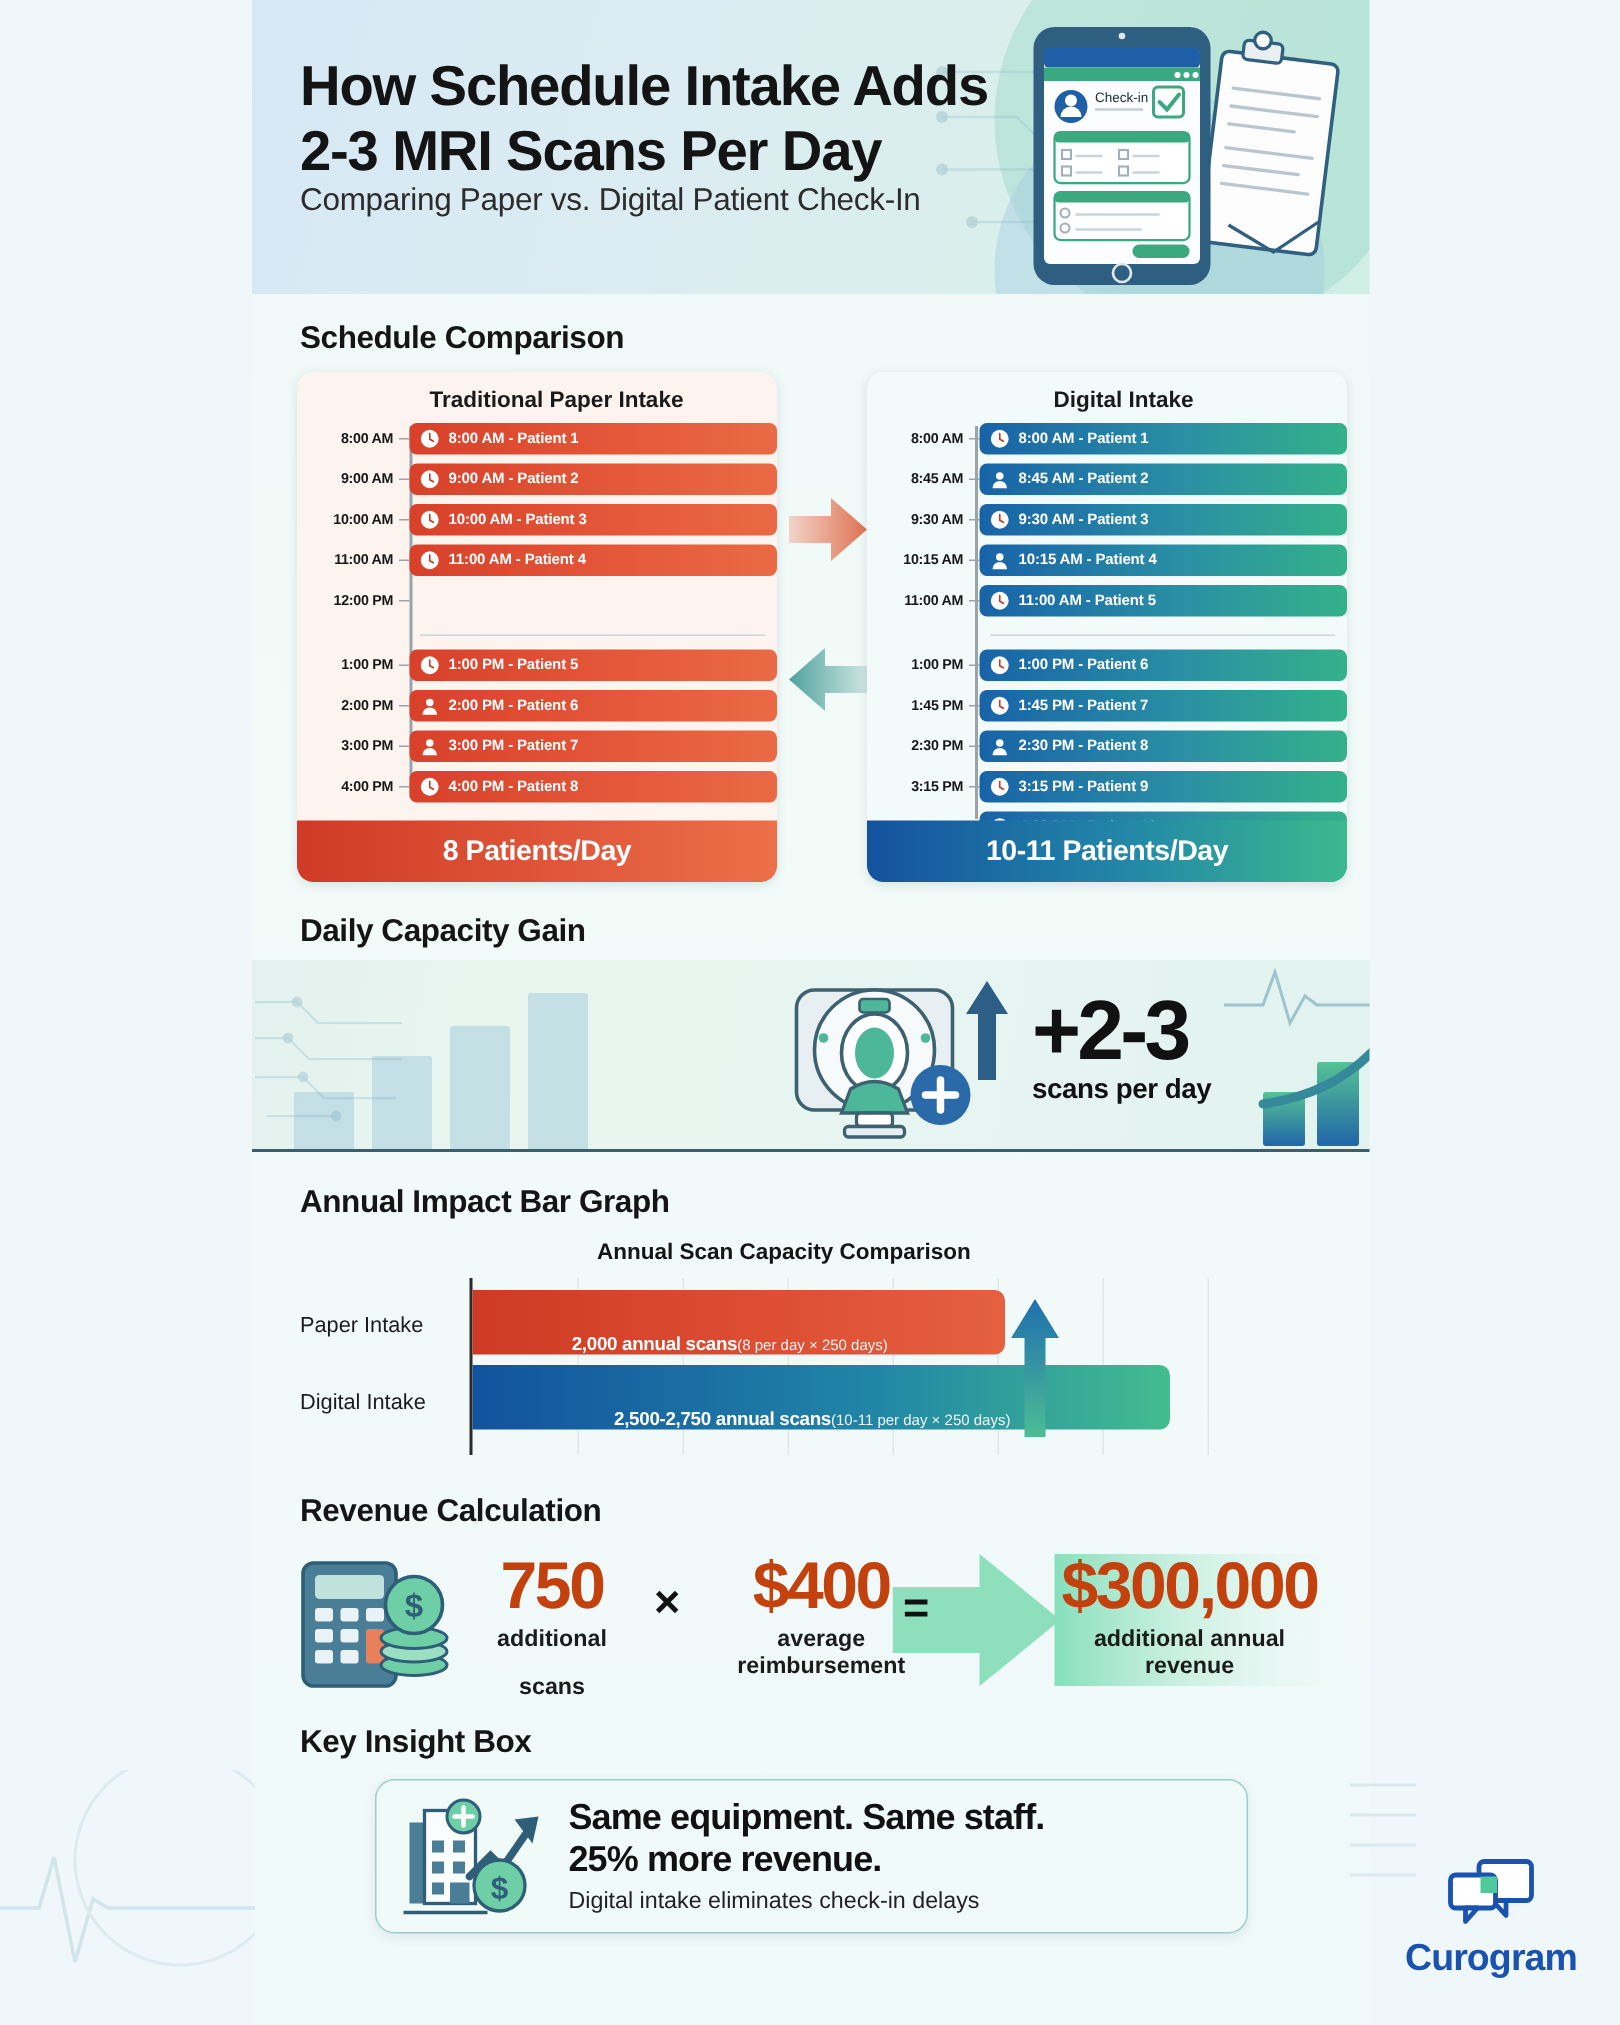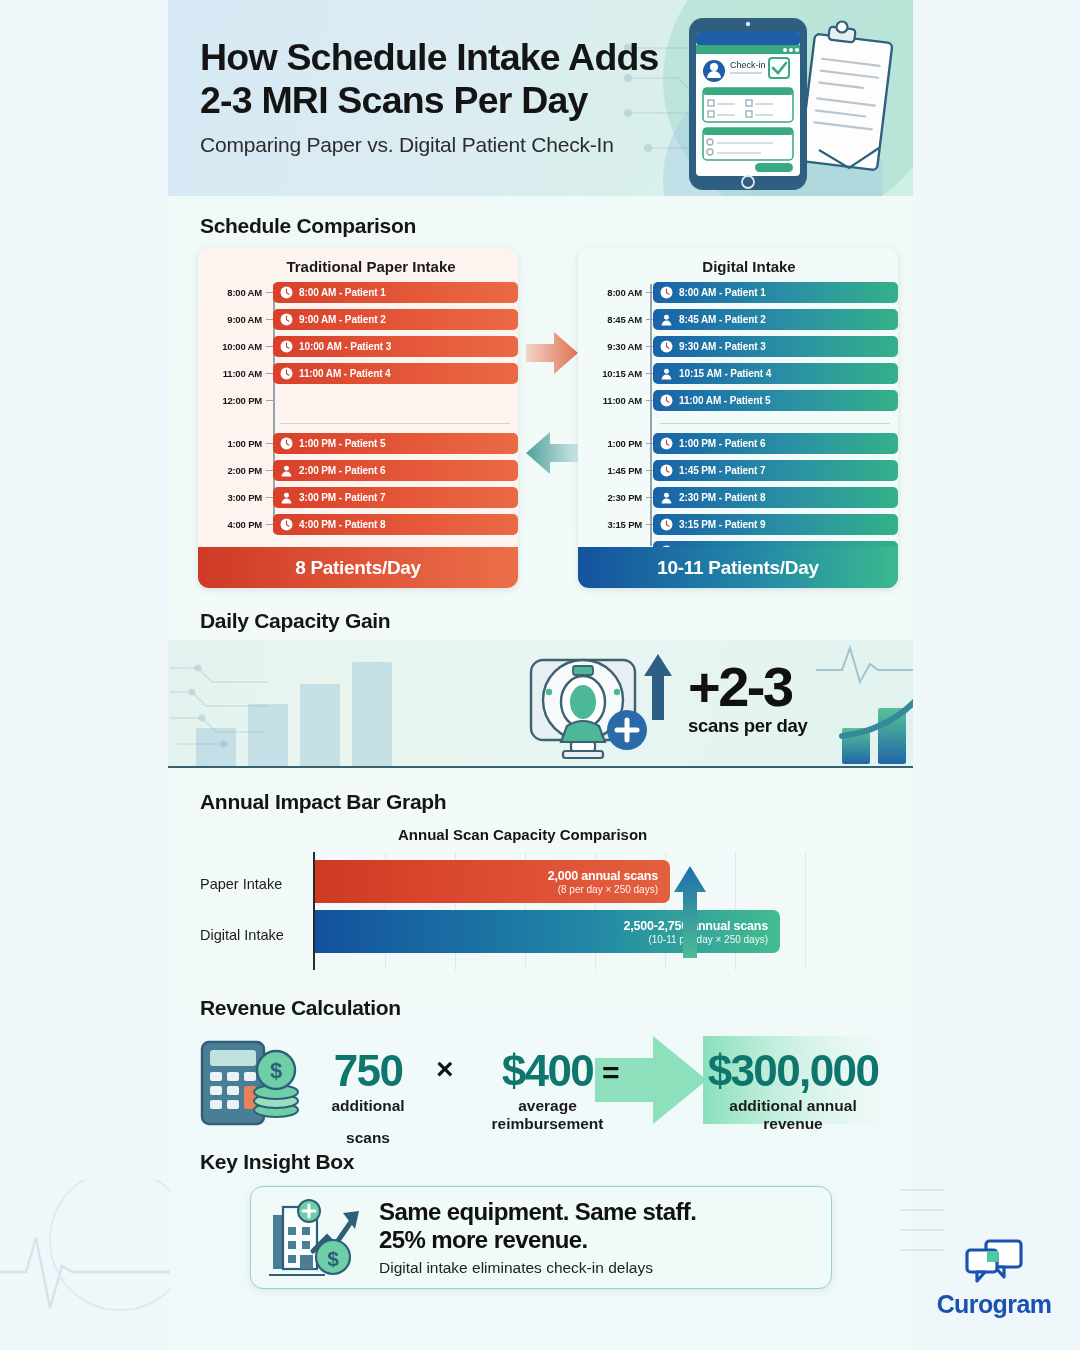--- a/index.html
+++ b/index.html
@@ -23,21 +23,21 @@
     position:relative; height:196px; width:745px;
     background:linear-gradient(105deg,#d6e8f4 0%,#dbecf2 38%,#d9f0ea 72%,#cfeee4 100%);
     overflow:hidden;
   }
   .hero-blob1{position:absolute;right:-30px;top:-60px;width:280px;height:280px;border-radius:50%;
     background:rgba(156,216,200,.45);}
   .hero-blob2{position:absolute;right:30px;top:70px;width:220px;height:220px;border-radius:50%;
     background:rgba(160,200,228,.40);}
   .hero-txt{position:absolute;left:32px;top:36px;z-index:4;}
   .hero-title{font-size:37.5px;font-weight:bold;line-height:1.14;letter-spacing:-.8px;color:#141414;}
-  .hero-sub{margin-top:11px;font-size:21px;color:#2c2c2c;letter-spacing:-.2px;}
+  .hero-sub{font-size:21px;color:#2c2c2c;letter-spacing:-.2px;}
   .hero-art{position:absolute;right:14px;top:10px;width:230px;height:190px;z-index:3;}
 
   
   .circuit{position:absolute;opacity:.45;}
 
   
   .h2{font-size:21px;font-weight:bold;color:#151515;letter-spacing:-.3px;}
 
   
   #schedule-head{position:absolute;left:200px;top:214px;}
@@ -77,41 +77,41 @@
   .cap-sub{font-size:18.5px;font-weight:bold;color:#111;margin-top:1px;letter-spacing:-.3px;}
 
   
   #annual-head{position:absolute;left:200px;top:790px;}
   .chart-title{position:absolute;left:398px;top:826px;font-size:15px;font-weight:bold;color:#141414;}
   .chart{position:absolute;left:200px;top:850px;width:690px;height:122px;}
   .chart-axis{position:absolute;left:113px;top:2px;width:2px;height:118px;background:#2a2a2a;}
   .grid{position:absolute;top:2px;width:1px;height:118px;background:#dfe8ec;}
   .cat{position:absolute;left:0;width:108px;text-align:left;font-size:14.5px;color:#1c1c1c;}
   .gbar{position:absolute;left:115px;height:43px;border-radius:0 7px 7px 0;
-        display:flex;flex-direction:column;align-items:flex-end;justify-content:center;
+        display:flex;flex-direction:row;align-items:flex-end;justify-content:center;
         padding-right:12px;color:#fff;}
   .gbar .v1{font-size:12.5px;font-weight:bold;letter-spacing:-.2px;}
   .gbar .v2{font-size:10px;opacity:.93;margin-top:1px;}
   .gbar.paper{background:linear-gradient(90deg,#ce3a24 0%,#dd4e33 55%,#e4603f 100%);}
   .gbar.digital{background:linear-gradient(90deg,#12529e 0%,#2186a6 58%,#43bc8f 100%);}
   .upArrow{position:absolute;}
   .callout{position:absolute;left:712px;top:867px;width:175px;height:72px;border-radius:11px;
     background:linear-gradient(100deg,#1565aa 0%,#2390a4 52%,#41bb8d 100%);
     color:#fff;text-align:center;padding-top:6px;box-shadow:0 2px 6px rgba(30,70,90,.22);}
   .callout .big{font-size:25px;font-weight:bold;letter-spacing:-1px;line-height:1.03;}
   .callout .sm{font-size:11.5px;line-height:1.17;margin-top:1px;}
   .callout::before{content:"";position:absolute;left:-12px;top:26px;width:0;height:0;
     border-top:11px solid transparent;border-bottom:11px solid transparent;border-right:13px solid #1a6bac;}
 
   
   #revenue-head{position:absolute;left:200px;top:996px;}
   .rev{position:absolute;left:198px;top:1030px;width:690px;height:100px;}
   .rev-arrow{position:absolute;left:397px;top:2px;width:300px;height:96px;z-index:1;}
   .rev-item{position:absolute;text-align:center;z-index:3;}
-  .rev-num{font-size:44px;font-weight:bold;letter-spacing:-1.6px;color:#0f766e;line-height:1;margin-top:13px;}
+  .rev-num{font-size:44px;font-weight:bold;letter-spacing:-1.6px;color:#c2410c;line-height:1;}
   .rev-lbl{font-size:15.5px;font-weight:bold;color:#1b1b1b;line-height:1.16;margin-top:4px;}
   .op{position:absolute;font-size:30px;font-weight:bold;color:#111;z-index:3;}
 
   
   #insight-head{position:absolute;left:200px;top:1150px;}
   .insight{position:absolute;left:250px;top:1186px;width:582px;height:103px;border-radius:13px;
     background:#f0faf8;border:1.6px solid #9ccfcb;display:flex;align-items:center;padding:0 16px;
     box-shadow:0 2px 7px rgba(40,80,90,.10);}
   .insight-txt{margin-left:10px;}
   .ins1{font-size:24px;font-weight:bold;line-height:1.18;letter-spacing:-.6px;color:#111;}

